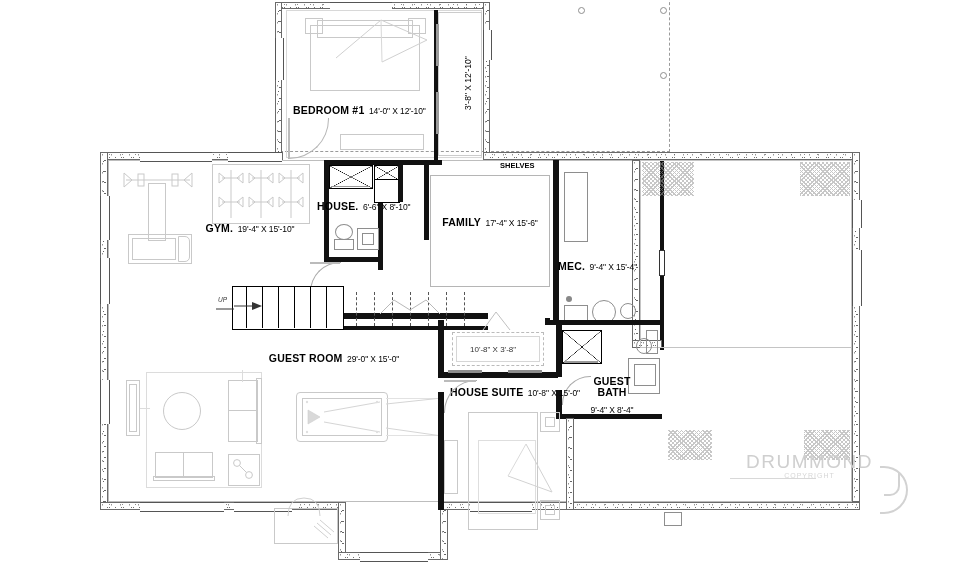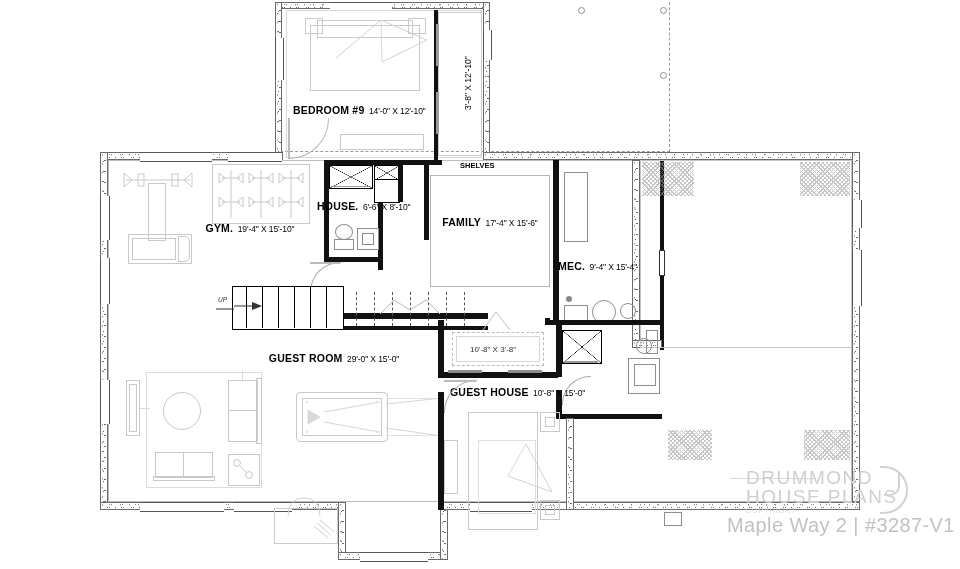--- a/index.html
+++ b/index.html
@@ -32,21 +32,21 @@
   .outline-d{border:1px solid #8e8e8e;background:transparent;}
   .dashbox{border:1px dashed #9a9a9a;background:transparent;}
 
   
   .room{position:absolute;text-align:center;line-height:1.08;color:#000;
         white-space:nowrap;}
   .room .nm{font-weight:bold;font-size:10.5px;letter-spacing:.2px;}
   .room .dm{font-size:8.5px;letter-spacing:-.1px;margin-top:1px;}
   .room.two .nm{display:block;}
   .tiny{position:absolute;font-size:7.5px;color:#333;white-space:nowrap;}
-  .tinyb{position:absolute;font-size:7.5px;color:#000;white-space:nowrap;font-weight:bold;}
+  .tinyb{position:absolute;font-size:7.5px;color:#000;white-space:nowrap;font-weight:bold;margin-left:40px;}
 
   
   .vtxt{position:absolute;font-size:8.5px;color:#000;white-space:nowrap;
         transform-origin:left top;transform:rotate(-90deg);}
 
   
   .hatch{
     background-image:
       repeating-linear-gradient(45deg,#9a9a9a 0 1px,transparent 1px 3px),
       repeating-linear-gradient(-45deg,#9a9a9a 0 1px,transparent 1px 3px);
@@ -120,21 +120,21 @@
   <div class="abs outline" style="left:305px;top:18px;width:18px;height:16px;"></div>
   <div class="abs outline" style="left:408px;top:18px;width:18px;height:16px;"></div>
   <svg class="abs" style="left:335px;top:18px;width:95px;height:58px;" viewBox="0 0 95 58">
     <polyline points="1,40 46,2 92,22 47,44" fill="none" stroke="#d0d0d0" stroke-width="1"></polyline>
     <line x1="46" y1="2" x2="47" y2="44" stroke="#d8d8d8" stroke-width="1"></line>
   </svg>
 
   <div class="abs outline" style="left:340px;top:134px;width:84px;height:16px;"></div>
 
   <div class="room" style="left:293px;top:100px;width:130px;">
-    <span class="nm">BEDROOM #9</span>
+    <span class="nm">BEDROOM #1</span>
     <span class="dm">14'-0" X 12'-10"</span>
   </div>
 
   <div class="abs wallblk" style="left:434px;top:10px;width:4px;height:150px;"></div>
   <div class="abs outline-d" style="left:438px;top:12px;width:44px;height:144px;border-color:#cccccc;"></div>
   <div class="abs" style="left:436px;top:24px;width:3px;height:42px;background:#9a9a9a;"></div>
   <div class="abs" style="left:436px;top:92px;width:3px;height:42px;background:#9a9a9a;"></div>
   <div class="vtxt" style="left:463px;top:110px;">3'-8" X 12'-10"</div>
 
   <div class="swing" style="left:288px;top:118px;width:40px;height:40px;border-color:#b5b5b5;
@@ -388,26 +388,31 @@
   <div class="abs wallblk" style="left:556px;top:414px;width:106px;height:5px;"></div>
 
   <div class="xbox" style="left:562px;top:330px;width:38px;height:32px;"></div>
   <div class="abs" style="left:564px;top:361px;width:34px;height:2px;background:#999;"></div>
 
   <div class="abs circ outline-d" style="left:636px;top:338px;width:16px;height:16px;border-radius:50%;"></div>
   <div class="abs outline-d" style="left:628px;top:358px;width:32px;height:36px;"></div>
   <div class="abs outline-d" style="left:634px;top:364px;width:22px;height:22px;"></div>
   <div class="abs outline-d" style="left:646px;top:330px;width:12px;height:24px;"></div>
 
+  <div class="room two" style="left:572px;top:376px;width:80px;">
+    <span class="nm">GUEST</span>
+    <span class="nm">BATH</span>
+    <span class="dm">9'-4" X 8'-4"</span>
+  </div>
 
   <div class="swing" style="left:562px;top:376px;width:28px;height:28px;
               border-right:none;border-bottom:none;border-radius:28px 0 0 0;"></div>
 
   <div class="room" style="left:450px;top:382px;width:118px;">
-    <span class="nm">GUEST HOUSE</span>
+    <span class="nm">HOUSE SUITE</span>
     <span class="dm">10'-8" X 15'-0"</span>
   </div>
   <div class="abs wallblk" style="left:438px;top:392px;width:6px;height:118px;"></div>
 
   <div class="swing" style="left:444px;top:380px;width:32px;height:32px;
               border-right:none;border-bottom:none;border-radius:32px 0 0 0;"></div>
   <div class="door-leaf" style="left:444px;top:380px;width:32px;height:2px;"></div>
 
   <div class="abs outline" style="left:468px;top:412px;width:70px;height:118px;"></div>
   <div class="abs outline" style="left:478px;top:440px;width:58px;height:74px;border-color:#dedede;"></div>
@@ -417,23 +422,21 @@
   </svg>
   <div class="abs outline" style="left:540px;top:412px;width:20px;height:20px;"></div>
   <div class="abs outline" style="left:540px;top:500px;width:20px;height:20px;"></div>
   <div class="abs outline" style="left:545px;top:417px;width:10px;height:10px;"></div>
   <div class="abs outline" style="left:545px;top:505px;width:10px;height:10px;"></div>
   <div class="abs outline" style="left:444px;top:440px;width:14px;height:54px;"></div>
 
   <div class="abs foundation" style="left:566px;top:418px;width:8px;height:92px;"></div>
 
   <div class="logo-line" style="left:730px;top:478px;width:86px;"></div>
-  <div id="logo" style="left:746px;top:468px;text-align:left;">
+  <div id="logo" style="left:746px;top:452px;text-align:center;">
     <div class="l1">DRUMMOND</div>
-    <div class="l2">HOUSE PLANS</div>
     <div class="cw" style="margin-top:1px;">COPYRIGHT</div>
   </div>
   <div class="logo-swoosh" style="left:880px;top:466px;width:26px;height:44px;"></div>
   <div class="logo-tail" style="left:884px;top:472px;width:14px;height:22px;"></div>
 
-  <div id="planTitle" style="left:727px;top:514px;">Maple Way 2 | #3287-V1</div>
 
 </div>
 
 </body></html>

